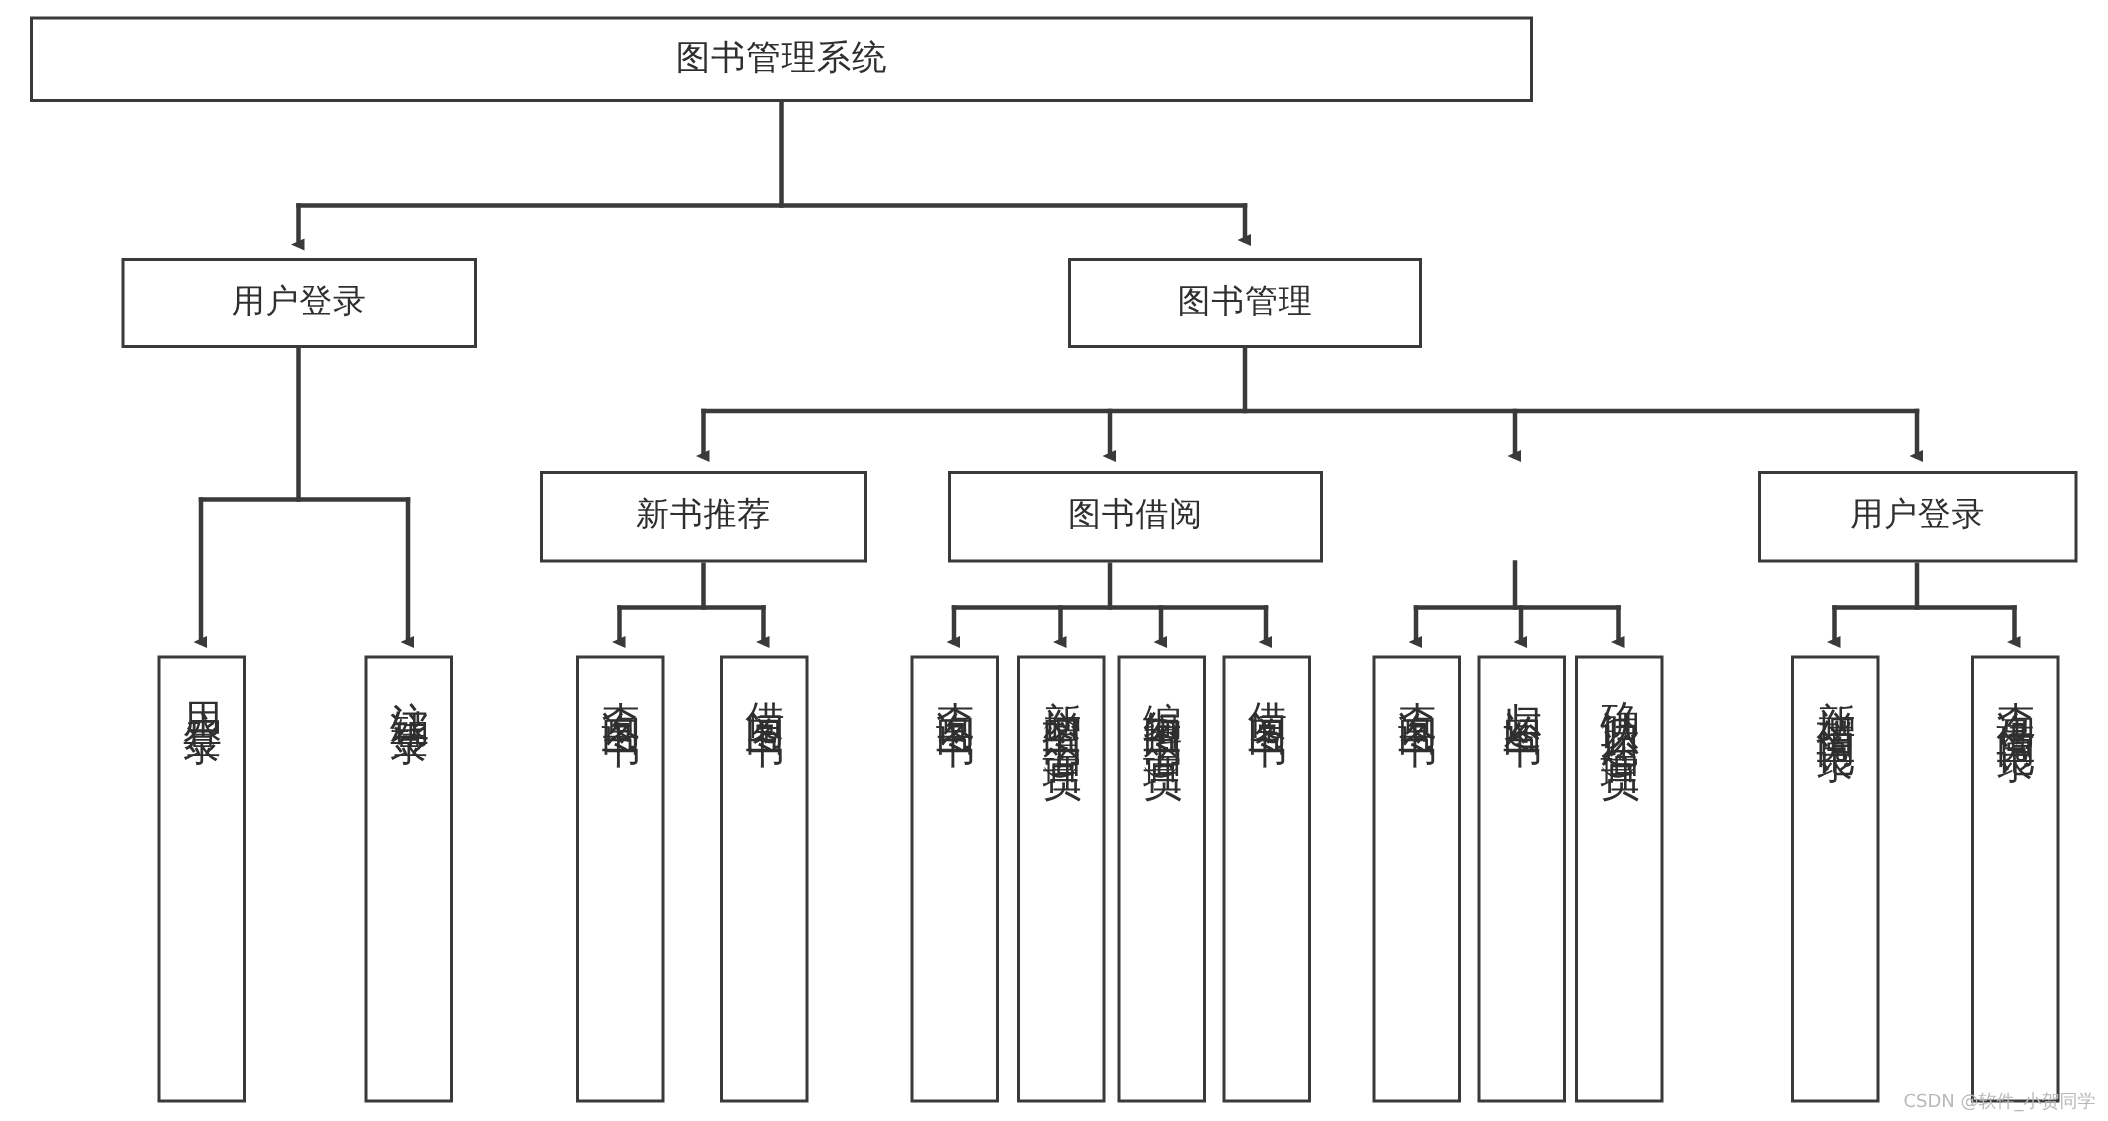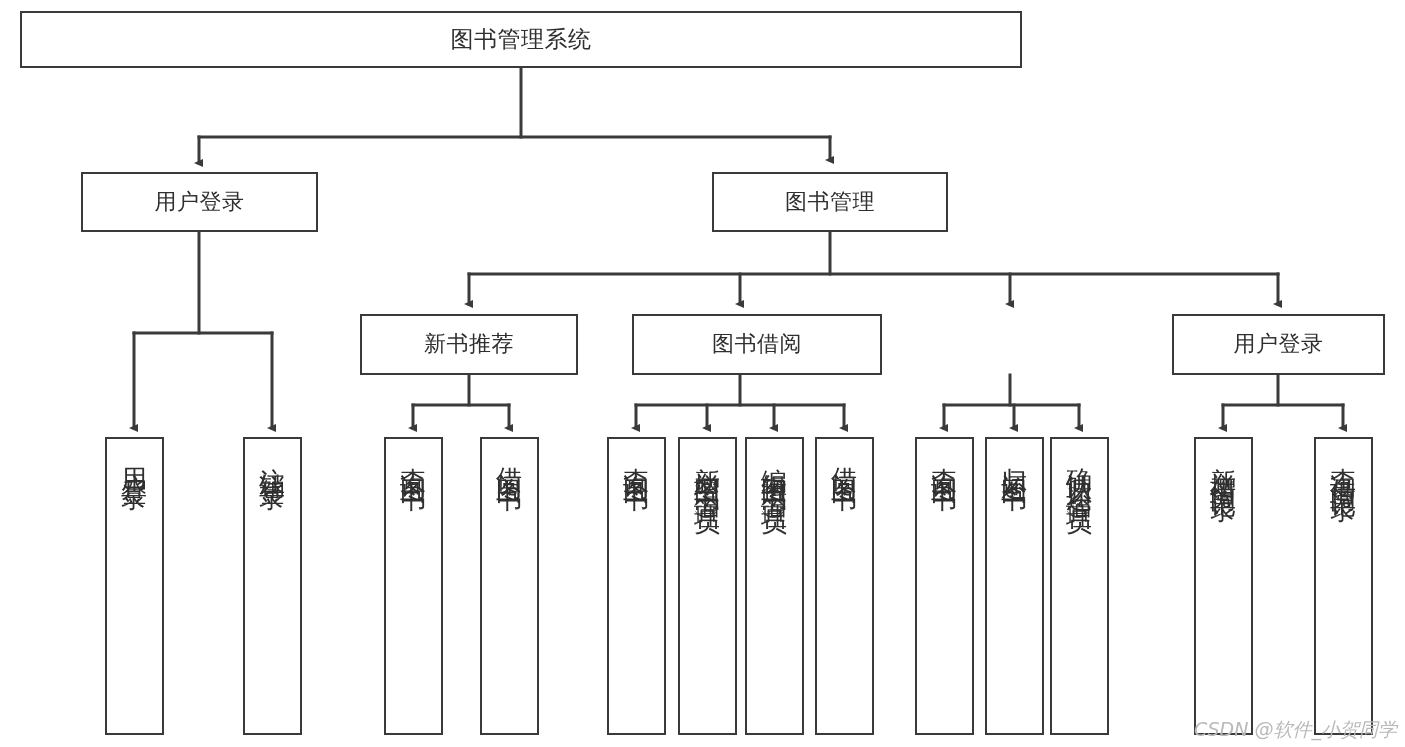--- a/index.html
+++ b/index.html
@@ -56,26 +56,25 @@
     text-orientation:upright;
     font-size:26px;
     line-height:1.0;
     letter-spacing:6px;
     white-space:nowrap;
   }
   .watermark{
     position:absolute;
     right:8px;
     bottom:4px;
-    font-size:19px;
+    font-size:12px;
     color:#b9b9b9;
     white-space:nowrap;
     z-index:5;
     font-family:"DejaVu Sans","Liberation Sans",sans-serif;
-    font-style:italic;
   }
 </style>
 </head>
 <body>
 
 <div id="stage">
 
   <svg id="wires" viewBox="0 0 1405 747" xmlns="http://www.w3.org/2000/svg">
     <defs>
       <marker id="arrow" markerWidth="10" markerHeight="10" refX="5" refY="5" orient="auto" markerUnits="userSpaceOnUse">

